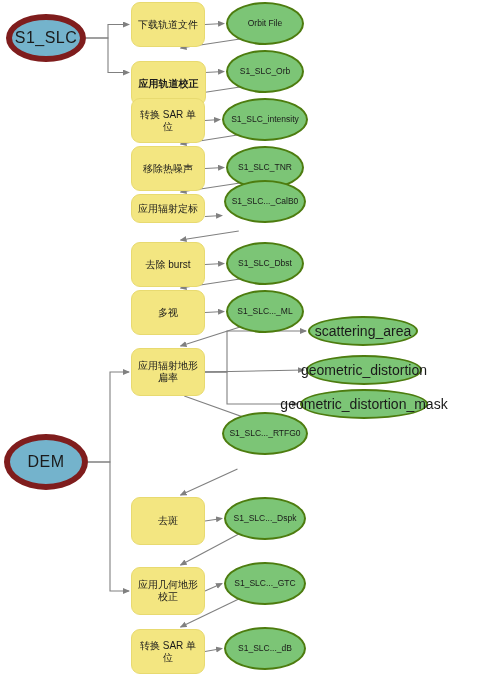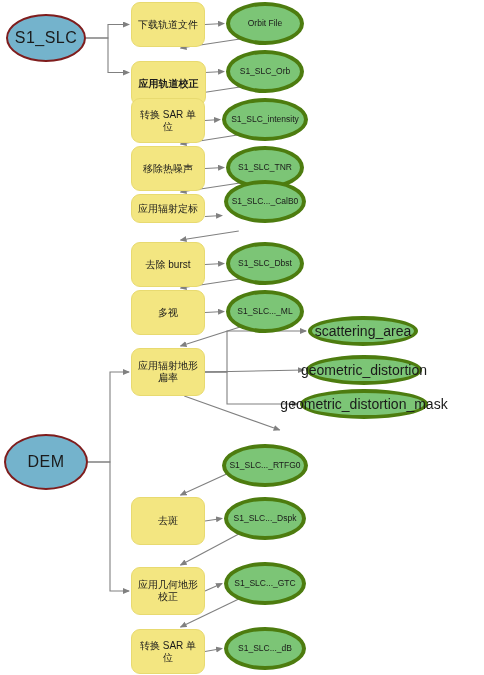--- a/index.html
+++ b/index.html
@@ -32,34 +32,34 @@
     display: flex;
     align-items: center;
     justify-content: center;
     text-align: center;
     color: #1a1a1a;
     line-height: 1.18;
     z-index: 2;
   }
   .node.src {
     background: #74b3cc;
-    border: 2px solid #7f1d1d;
+    border: 6px solid #7f1d1d;
     border-radius: 50%;
     font-size: 16px;
     letter-spacing: 0.5px;
   }
   .node.proc {
     background: #f3e681;
     border: 1px solid #e8da70;
     border-radius: 9px;
     font-size: 10px;
   }
   .node.prod {
     background: #7cc576;
-    border: 4px solid #4d7c0f;
+    border: 2px solid #4d7c0f;
     border-radius: 50%;
     font-size: 8.5px;
   }
   .node.prod.wide {
     font-size: 14px;
   }
   .node-label {
     display: block;
     padding: 0 4px;
     white-space: pre-line;
@@ -171,21 +171,21 @@
       </div>
       <div class="node prod wide" style="left: 308px; top: 316px; width: 110px; height: 30px;">
         <span class="node-label">scattering_area</span>
       </div>
       <div class="node prod wide" style="left: 306px; top: 355px; width: 116px; height: 30px;">
         <span class="node-label">geometric_distortion</span>
       </div>
       <div class="node prod wide" style="left: 300px; top: 389px; width: 128px; height: 30px;">
         <span class="node-label">geometric_distortion_mask</span>
       </div>
-      <div class="node prod" style="left: 222px; top: 444px; width: 86px; height: 43px;">
+      <div class="node prod" style="left: 222px; top: 412px; width: 86px; height: 43px;">
         <span class="node-label">S1_SLC..._RTFG0</span>
       </div>
       <div class="node prod" style="left: 224px; top: 497px; width: 82px; height: 43px;">
         <span class="node-label">S1_SLC..._Dspk</span>
       </div>
       <div class="node prod" style="left: 224px; top: 562px; width: 82px; height: 43px;">
         <span class="node-label">S1_SLC..._GTC</span>
       </div>
       <div class="node prod" style="left: 224px; top: 627px; width: 82px; height: 43px;">
         <span class="node-label">S1_SLC..._dB</span>

